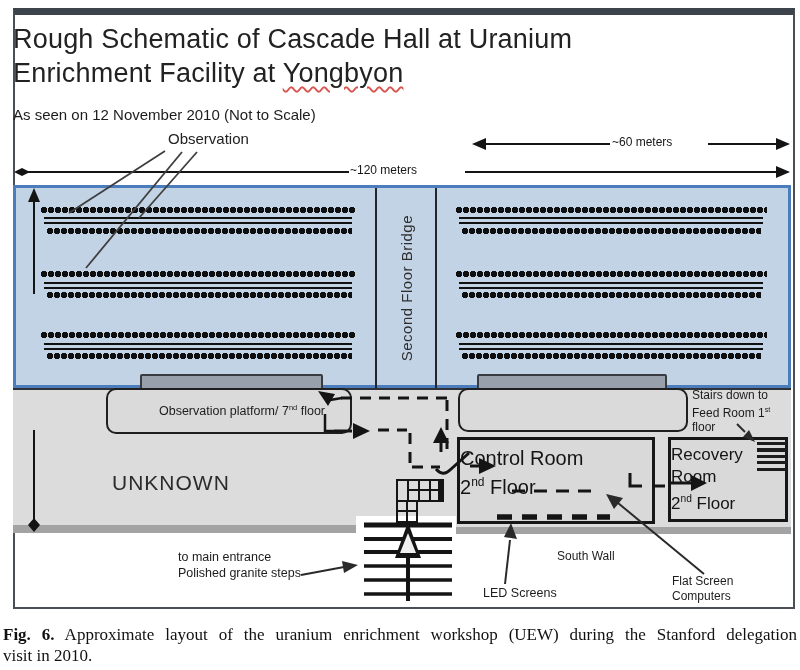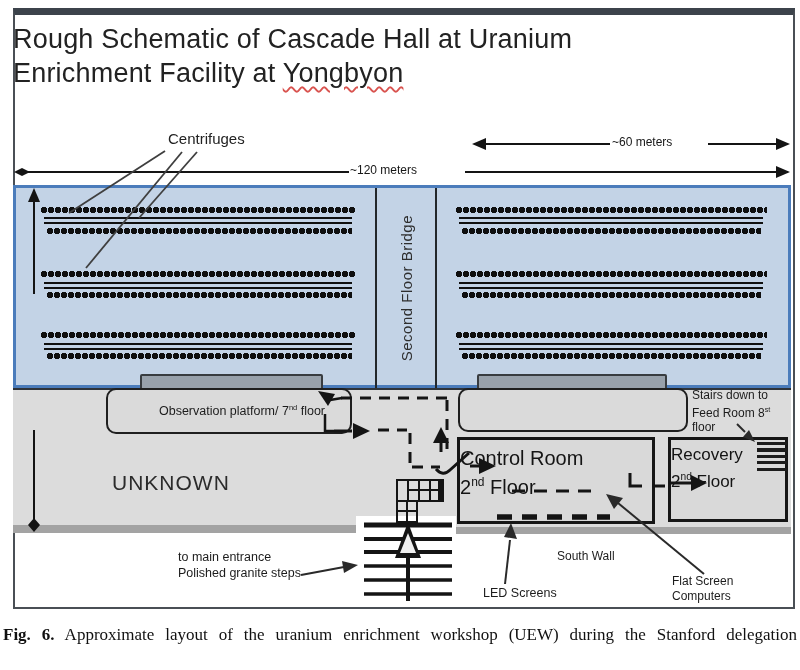--- a/index.html
+++ b/index.html
@@ -40,22 +40,23 @@
 </style>
 </head>
 <body>
 
 <div id="page">
 
   <div class="abs frame" style="left:13px;top:8px;width:778px;height:592px;"></div>
 
   <div class="abs ctr title" style="left:13px;top:24px;width:778px;">Rough Schematic of Cascade Hall at Uranium</div>
   <div class="abs ctr title" style="left:13px;top:58px;width:778px;"><span>Enrichment Facility at </span><span class="wavy">Yongbyon</span></div>
-
-  <div class="abs smalllabel" style="left:168px;top:130px;">Centrifuges</div>
+  <div class="abs ctr subtitle" style="left:13px;top:106px;width:706px;">As seen on 12 November 2010 (Not to Scale)</div>
+
+  <div class="abs smalllabel" style="left:168px;top:130px;">Observation</div>
   <div class="abs ctr dimlabel" style="left:612px;top:135px;width:94px;">~60 meters</div>
   <div class="abs ctr dimlabel" style="left:350px;top:163px;width:116px;">~120 meters</div>
   <div class="abs vtext vdim" style="left:20px;top:296px;height:132px;">~18 meters</div>
 
   <div class="abs hall" style="left:13px;top:185px;width:778px;height:203px;"></div>
 
   <div class="abs dots" style="left:40px;top:206px;width:316px;"></div>
   <div class="abs dbl" style="left:44px;top:217px;width:308px;"></div>
   <div class="abs dots" style="left:46px;top:227px;width:306px;"></div>
   <div class="abs dots" style="left:40px;top:270px;width:316px;"></div>
@@ -92,45 +93,47 @@
   </div>
   <div class="abs roundbox" style="left:458px;top:388px;width:230px;height:44px;"></div>
 
   <div class="abs roombox ctr ctrl" style="left:457px;top:437px;width:198px;height:87px;padding-top:6px;">
     <div>Control Room</div>
     <div><span>2</span><sup>nd</sup><span> Floor</span></div>
   </div>
 
   <div class="abs roombox ctr recv" style="left:668px;top:437px;width:120px;height:85px;padding-top:4px;">
     <div>Recovery</div>
+    <div>Room</div>
     <div><span>2</span><sup>nd</sup><span> Floor</span></div>
   </div>
   <div class="abs ladder" style="left:757px;top:442px;width:30px;height:29px;"></div>
 
   <div class="abs ctr tiny" style="left:692px;top:388px;width:97px;">
     <div>Stairs down to</div>
-    <div><span>Feed Room 8</span><sup>st</sup></div>
+    <div><span>Feed Room 1</span><sup>st</sup></div>
     <div>floor</div>
   </div>
 
   <div class="abs unknown" style="left:112px;top:471px;">UNKNOWN</div>
 
   <div class="abs ctr tiny" style="left:178px;top:549px;width:140px;font-size:12.5px;line-height:16px;">
     <div>to main entrance</div>
     <div>Polished granite steps</div>
   </div>
   <div class="abs led" style="left:483px;top:586px;">LED Screens</div>
   <div class="abs southwall" style="left:557px;top:549px;">South Wall</div>
   <div class="abs ctr tiny" style="left:672px;top:574px;width:80px;font-size:12px;line-height:15px;">
     <div>Flat Screen</div>
     <div>Computers</div>
   </div>
 
   <div class="abs caption" style="left:3px;top:624px;width:794px;">
     <div class="jline"><span class="b">Fig. 6.</span> <span>Approximate layout of the uranium enrichment workshop (UEW) during the Stanford delegation</span></div>
+    <div>visit in 2010.</div>
   </div>
 
   <svg class="abs" style="left:0;top:0;" width="800" height="670" viewBox="0 0 800 670">
 
     <g stroke="#141414" stroke-width="2">
       <line x1="24" y1="172" x2="349" y2="172"></line>
       <line x1="465" y1="172" x2="788" y2="172"></line>
       <polygon points="14,172 22,168 30,172 22,176" fill="#141414" stroke="none"></polygon>
       <polygon points="790,172 776,166 776,178" fill="#141414" stroke="none"></polygon>
     </g>

